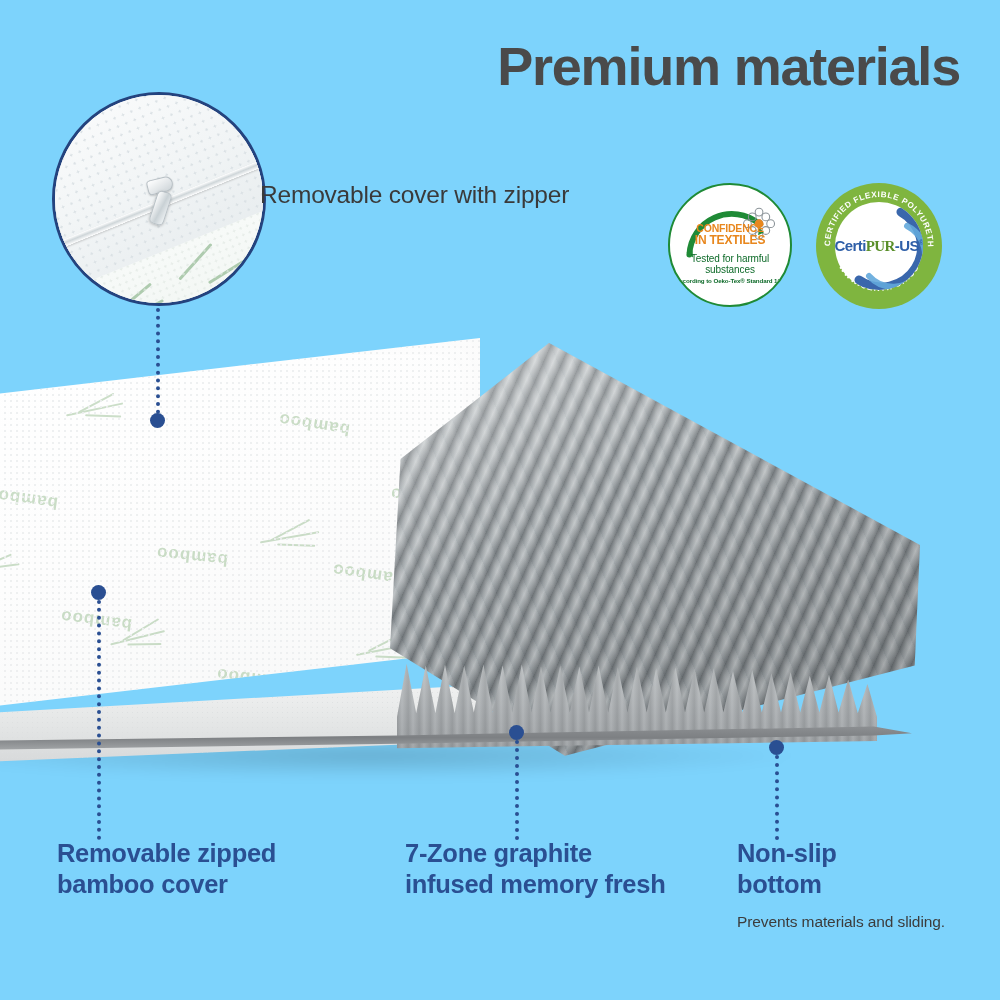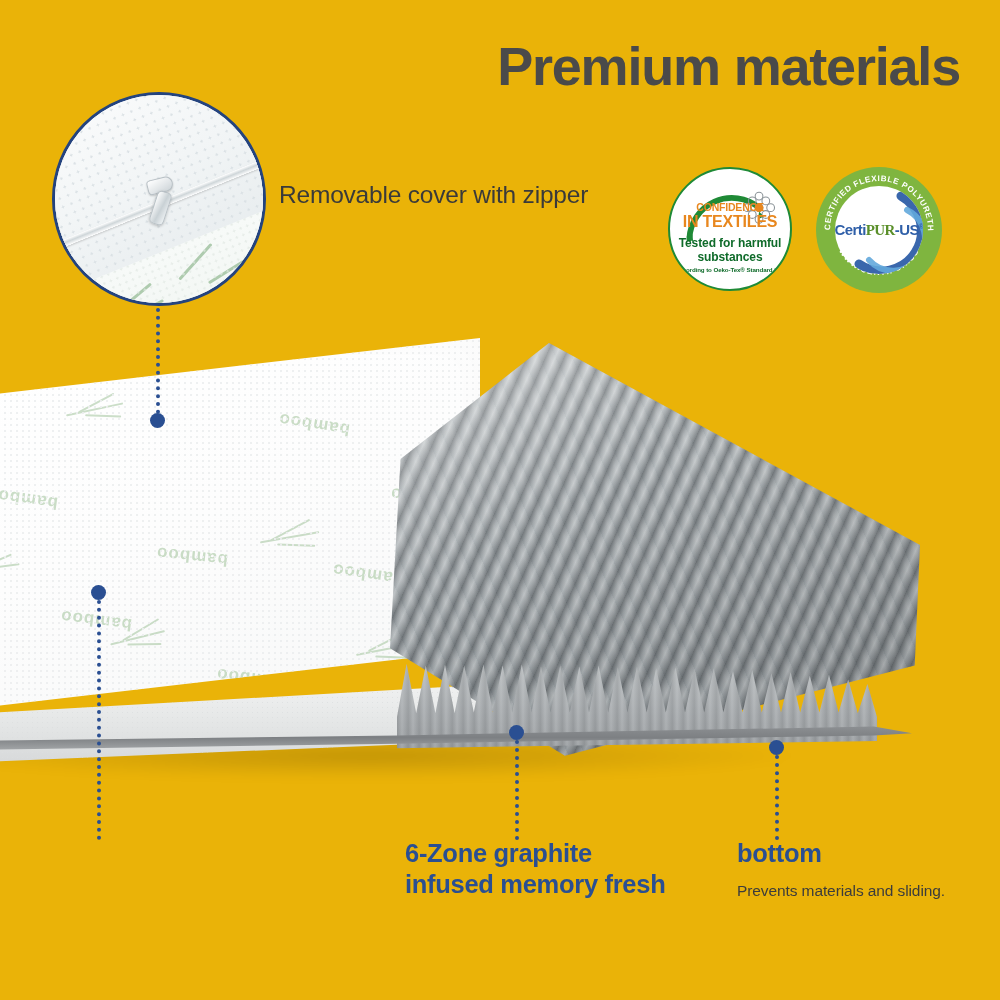--- a/index.html
+++ b/index.html
@@ -3,58 +3,58 @@
 <meta charset="utf-8">
 <style>
   * { box-sizing: border-box; margin: 0; padding: 0; }
   html, body { width: 1000px; height: 1000px; }
   body {
     font-family: "Liberation Sans", sans-serif;
     background: #f4f4f4;
     position: relative;
     overflow: hidden;
   }
-  #stage { position: absolute; inset: 0; background: #eab308; }
+  #stage { position: absolute; inset: 0; background: #7dd3fc; }
 
   
   .headline {
     position: absolute; right: 40px; top: 38px;
     font-size: 54px; font-weight: bold; letter-spacing: -1.2px;
     color: #4a4a4a; text-align: right; line-height: 1.05;
     white-space: nowrap;
   }
   .subheadline {
     position: absolute; right: 40px; top: 118px;
     font-size: 28px; color: #3c3c3c; text-align: right;
     white-space: nowrap; letter-spacing: -0.2px;
   }
 
   
-  .badges { position: absolute; left: 668px; top: 167px; width: 300px; height: 124px; }
+  .badges { position: absolute; left: 668px; top: 183px; width: 300px; height: 124px; }
 
   .oeko {
     position: absolute; left: 0; top: 0; width: 124px; height: 124px;
     border-radius: 50%; background: #ffffff;
     border: 2.5px solid #1f8a36;
     display: flex; flex-direction: column;
     align-items: center; justify-content: center;
     overflow: hidden;
   }
   .oeko-arcwrap { position: absolute; left: 0; top: 0; width: 100%; height: 100%; }
   .oeko-l1 {
     font-size: 10.5px; font-weight: bold; color: #e8871e;
     letter-spacing: -0.2px; line-height: 1.15; text-align: center;
     margin-top: 16px; z-index: 2;
   }
   .oeko-l2 {
-    font-size: 16px; font-weight: bold; color: #e8871e;
+    font-size: 12px; font-weight: bold; color: #e8871e;
     letter-spacing: -0.2px; line-height: 1.15; text-align: center; z-index: 2;
   }
   .oeko-l3 {
-    font-size: 12px; font-weight: bold; color: #0f6b2a;
+    font-size: 10px; font-weight: normal; color: #0f6b2a;
     margin-top: 5px; text-align: center; letter-spacing: -0.1px; z-index: 2;
   }
   .oeko-l4 {
     font-size: 6.2px; font-weight: bold; color: #0f6b2a;
     margin-top: 2px; text-align: center; letter-spacing: -0.1px; z-index: 2;
   }
 
   .certipur {
     position: absolute; left: 148px; top: 0; width: 126px; height: 126px;
     border-radius: 50%;
@@ -139,21 +139,21 @@
     position: absolute; left: 44%; top: 40%;
     width: 26px; height: 15px; border-radius: 4px 7px 7px 4px;
     background: linear-gradient(160deg,#ffffff,#cdd4d8);
     border: 1px solid #b6bec3;
     transform: rotate(-14deg);
     box-shadow: 0 1px 2px rgba(0,0,0,.2);
   }
 
   
   .callout-top {
-    position: absolute; left: 279px; top: 178px;
+    position: absolute; left: 260px; top: 178px;
     font-size: 24.5px; color: #3a3a3a; line-height: 1.38; letter-spacing: -0.2px;
   }
 
   
   .product { position: absolute; left: -40px; top: 330px; width: 1000px; height: 470px; }
 
   
   .cover-top {
     position: absolute; left: 0px; top: 8px; width: 520px; height: 400px;
     background: linear-gradient(160deg,#ffffff 0%,#fdfdfd 45%,#f6f7f7 100%);
@@ -405,30 +405,35 @@
 
   <div class="dot" style="left:509px;top:725px;"></div>
   <div class="dline" style="left:515px;top:740px;height:100px;"></div>
 
   <div class="dot" style="left:769px;top:740px;"></div>
   <div class="dline" style="left:775px;top:755px;height:85px;"></div>
 
   <div class="features">
 
     <div class="feat f1">
+      <div class="feat-title">
+        <div>Removable zipped</div>
+        <div>bamboo cover</div>
+      </div>
     </div>
 
     <div class="feat f2">
       <div class="feat-title">
-        <div>6-Zone graphite</div>
+        <div>7-Zone graphite</div>
         <div>infused memory fresh</div>
       </div>
     </div>
 
     <div class="feat f3">
       <div class="feat-title">
+        <div>Non-slip</div>
         <div>bottom</div>
       </div>
       <div class="feat-desc">Prevents materials and sliding.</div>
     </div>
   </div>
 
 </div>
 
 </body></html>

